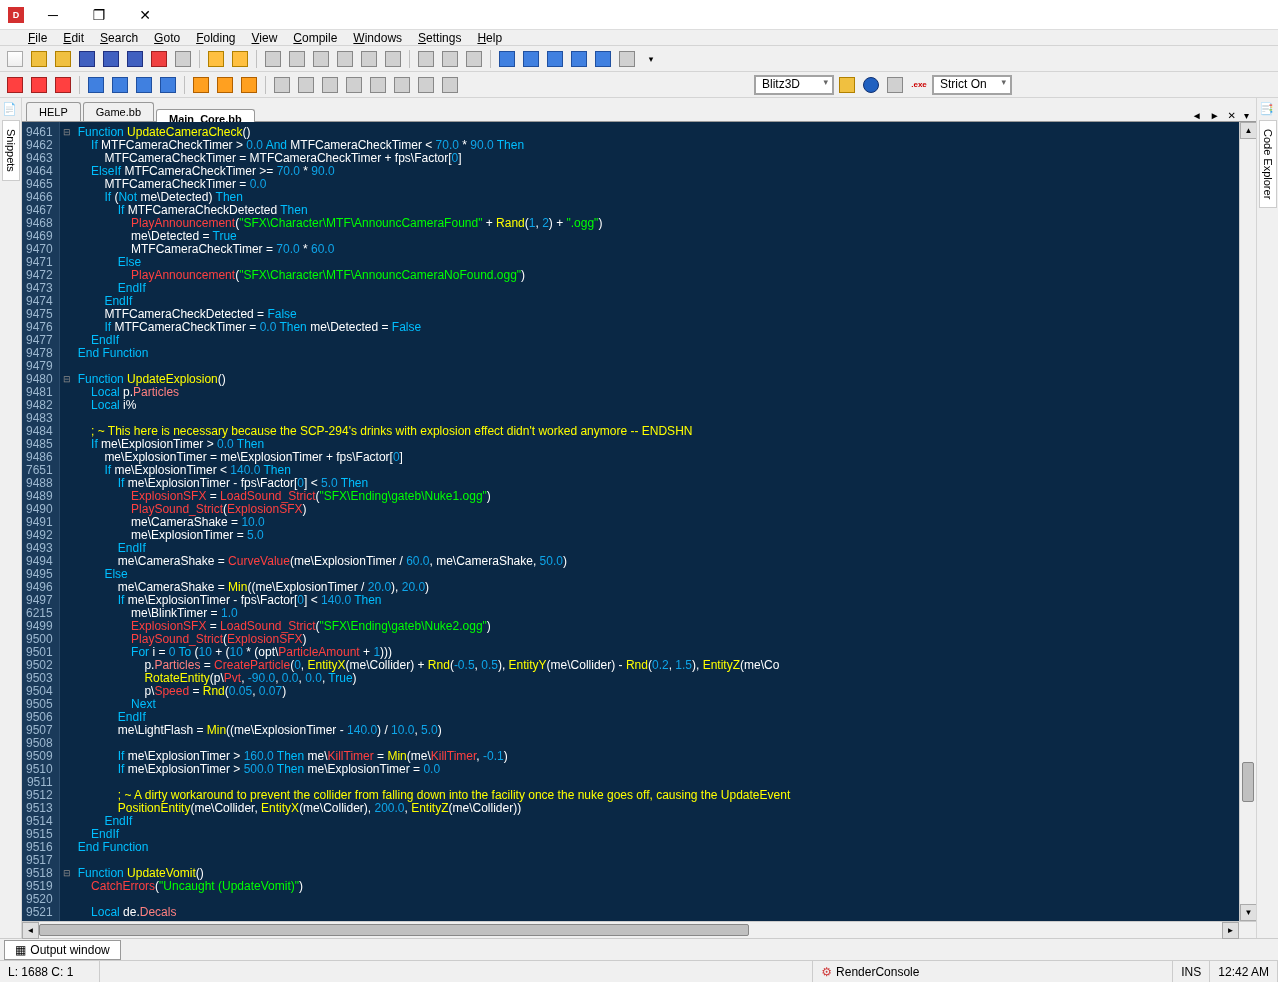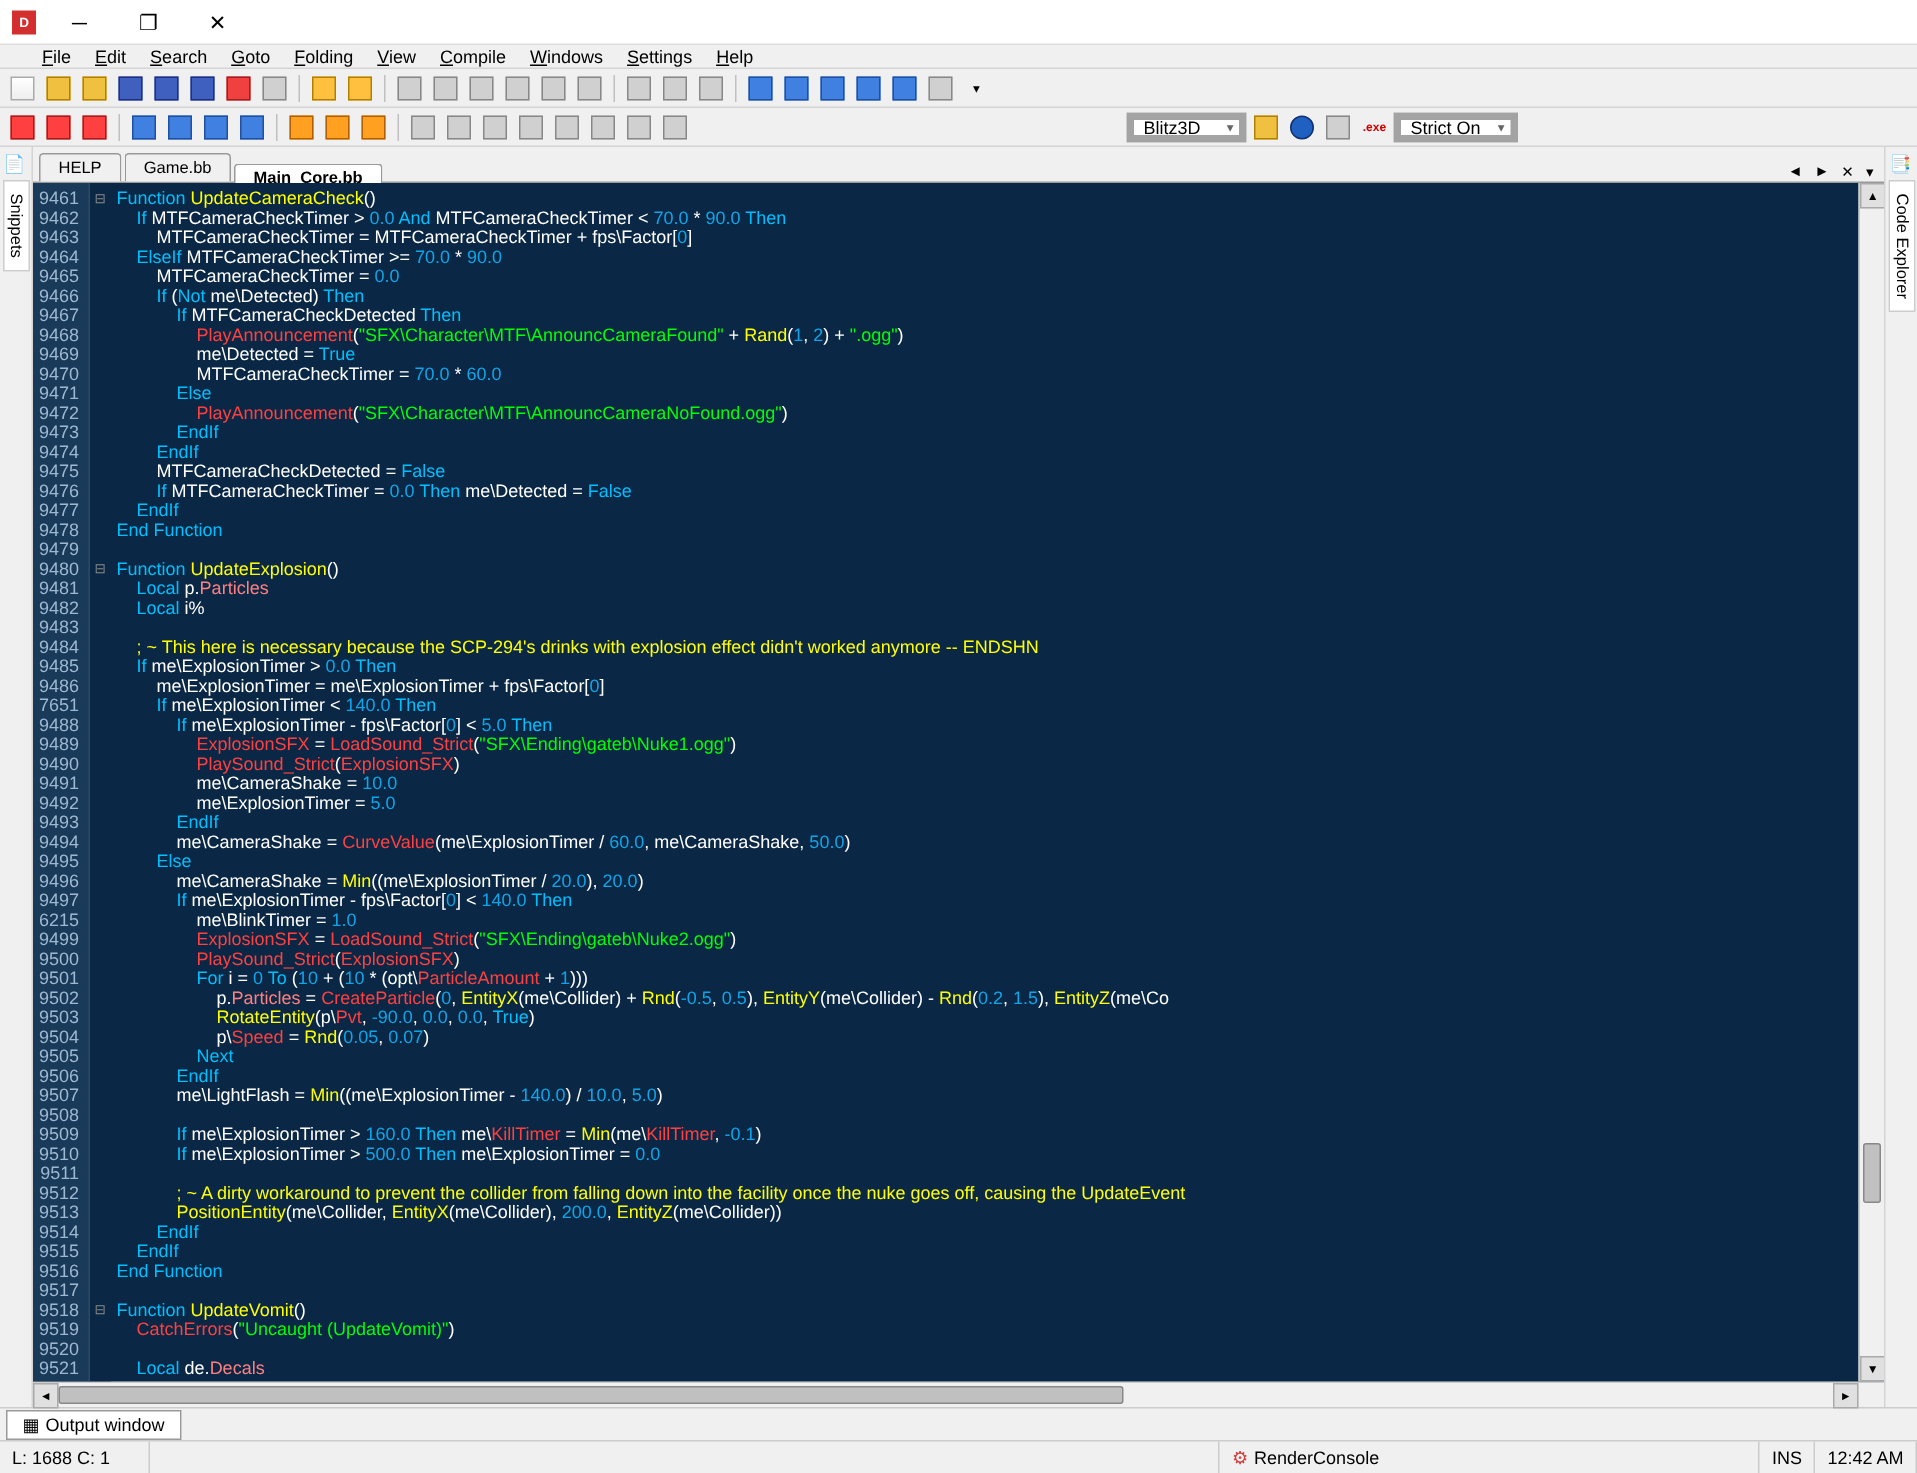--- a/index.html
+++ b/index.html
@@ -14,21 +14,21 @@
 
 
 .menubar { height: 16px; background: #f0f0f0; display: flex; align-items: center; padding: 0 20px; border-bottom: 1px solid #d4d4d4; }
 .menubar .menu-item { padding: 2px 8px; cursor: pointer; font-size: 12px; }
 .menubar .menu-item u { text-decoration: underline; }
 
 
 .toolbar-row { height: 26px; background: #f0f0f0; display: flex; align-items: center; padding: 0 4px; border-bottom: 1px solid #d4d4d4; gap: 2px; }
 .tool-btn { width: 22px; height: 22px; display: flex; align-items: center; justify-content: center; cursor: pointer; border: 1px solid transparent; border-radius: 2px; }
 .tool-sep { width: 1px; height: 18px; background: #c0c0c0; margin: 0 3px; }
-.tool-combo { height: 20px; border: 5px solid #a3a3a3; background: #fff; padding: 0 20px 0 6px; font-size: 11px; display: flex; align-items: center; min-width: 80px; position: relative; }
+.tool-combo { height: 20px; border: 2px solid #a3a3a3; background: #fff; padding: 0 20px 0 6px; font-size: 11px; display: flex; min-width: 80px; position: relative; }
 .tool-combo::after { content: "▾"; position: absolute; right: 4px; font-size: 9px; color: #666; }
 
 
 .main-area { flex: 1; display: flex; position: relative; min-height: 0; }
 
 
 .side-tab { width: 22px; background: #f0f0f0; border-right: 1px solid #d4d4d4; display: flex; flex-direction: column; align-items: center; padding-top: 4px; }
 .side-tab-right { border-right: none; border-left: 1px solid #d4d4d4; }
 .side-tab .vtab { writing-mode: vertical-rl; padding: 8px 2px; font-size: 11px; background: #fff; border: 1px solid #ccc; cursor: pointer; margin-bottom: 2px; }
 .side-tab .vtab-icon { width: 16px; height: 16px; margin-bottom: 2px; }

